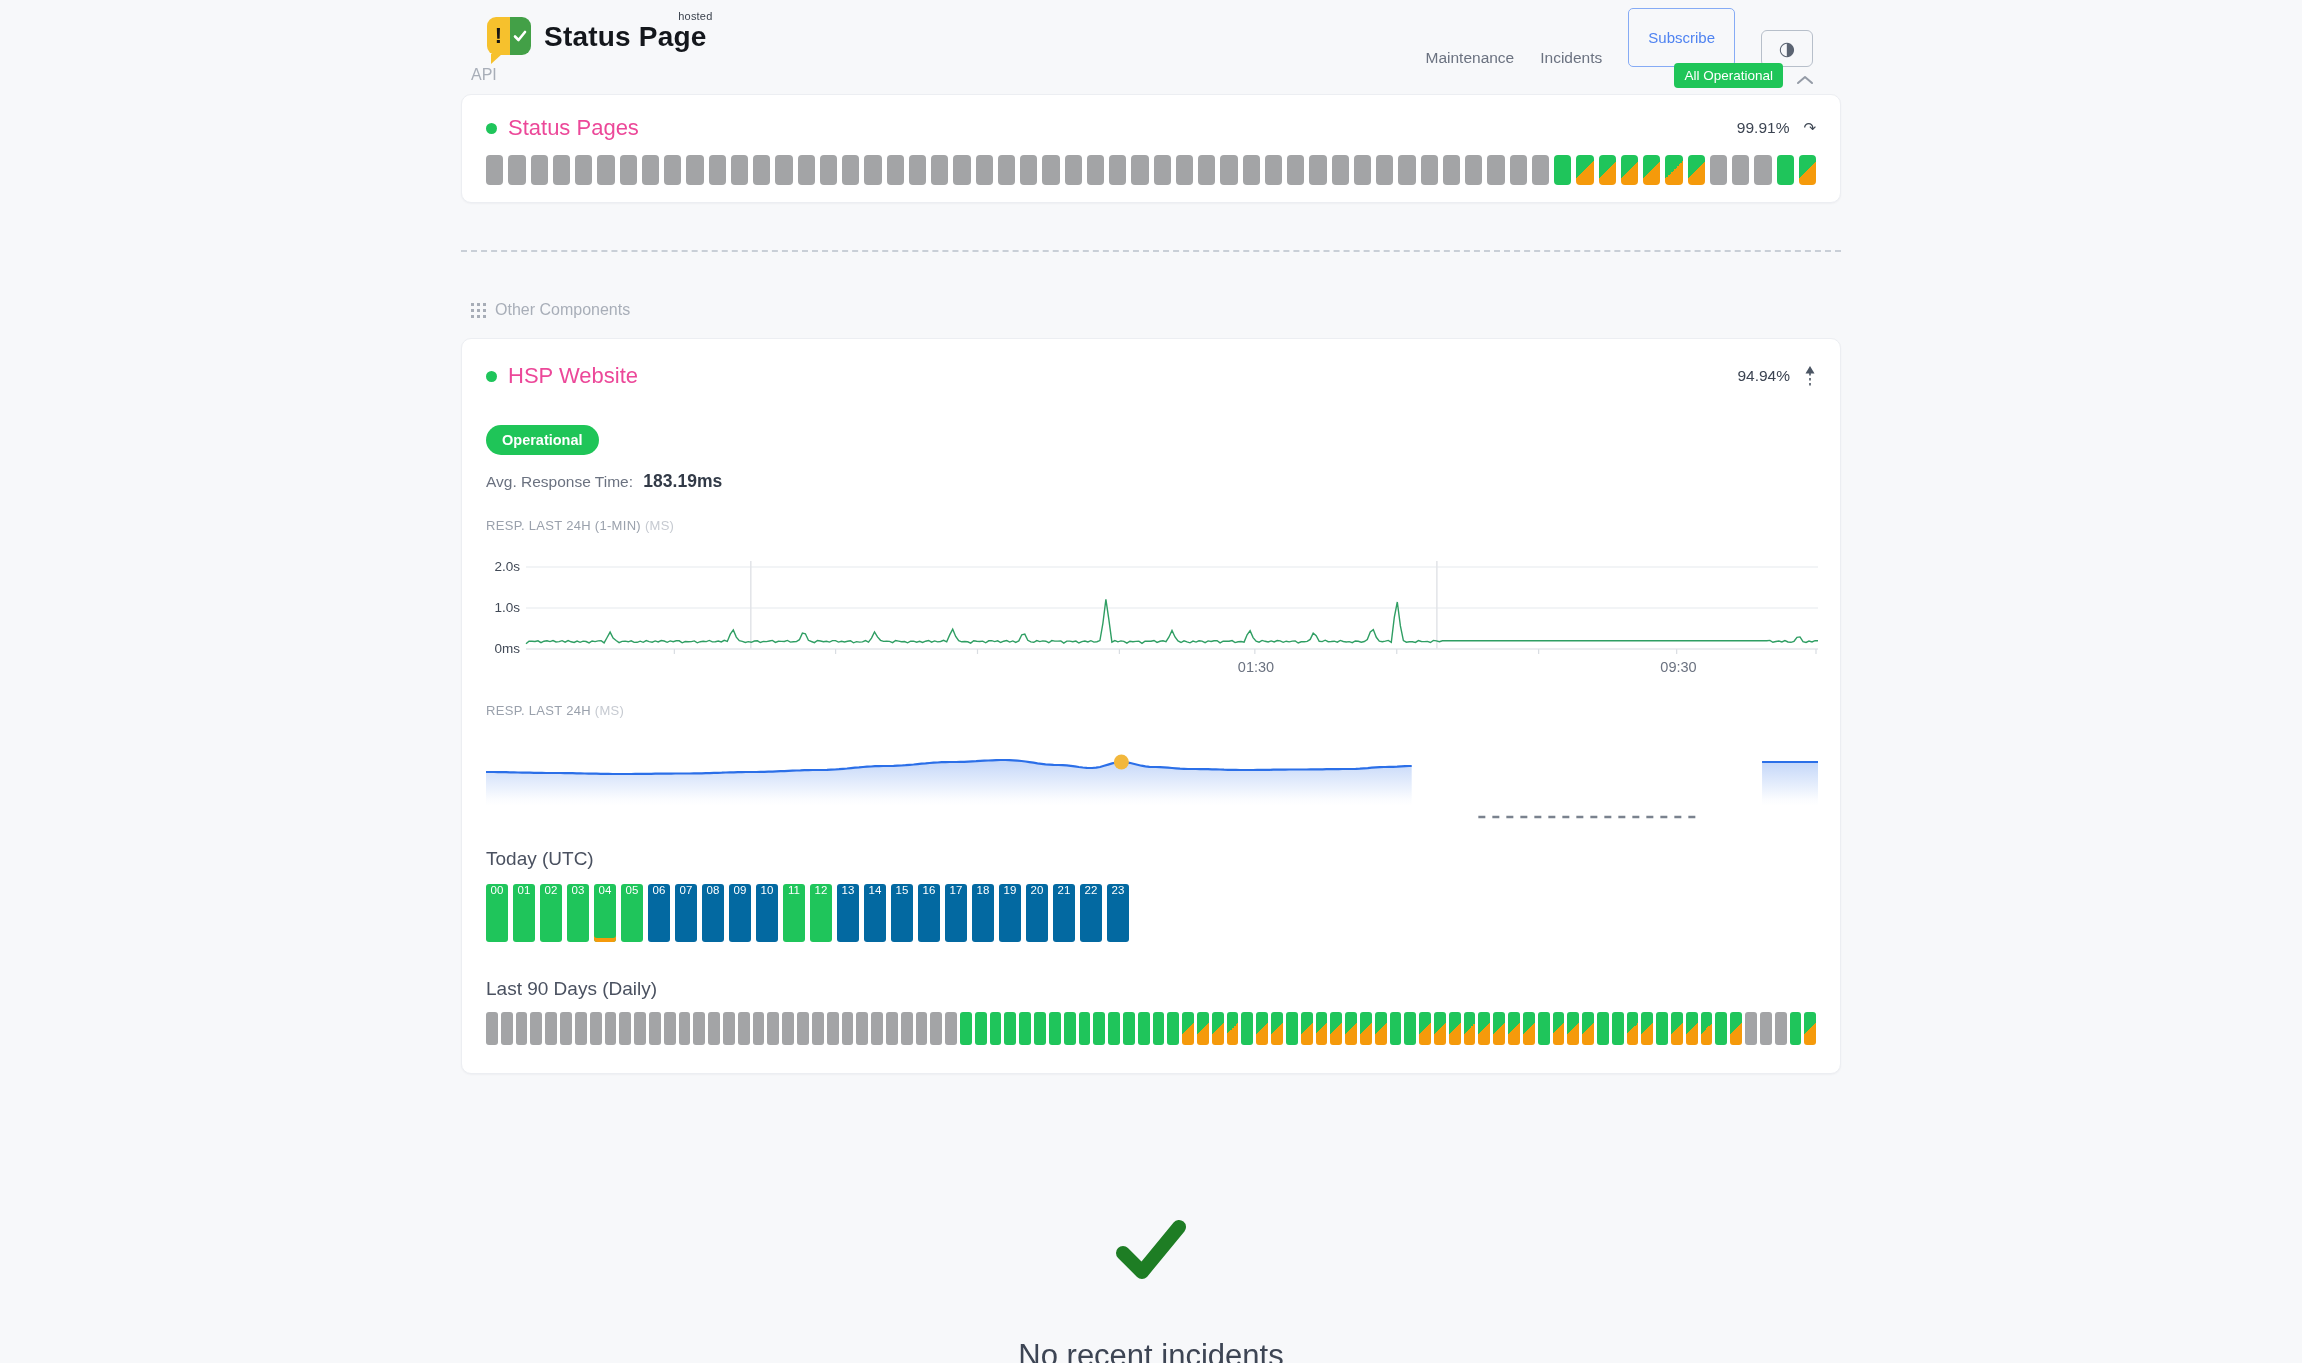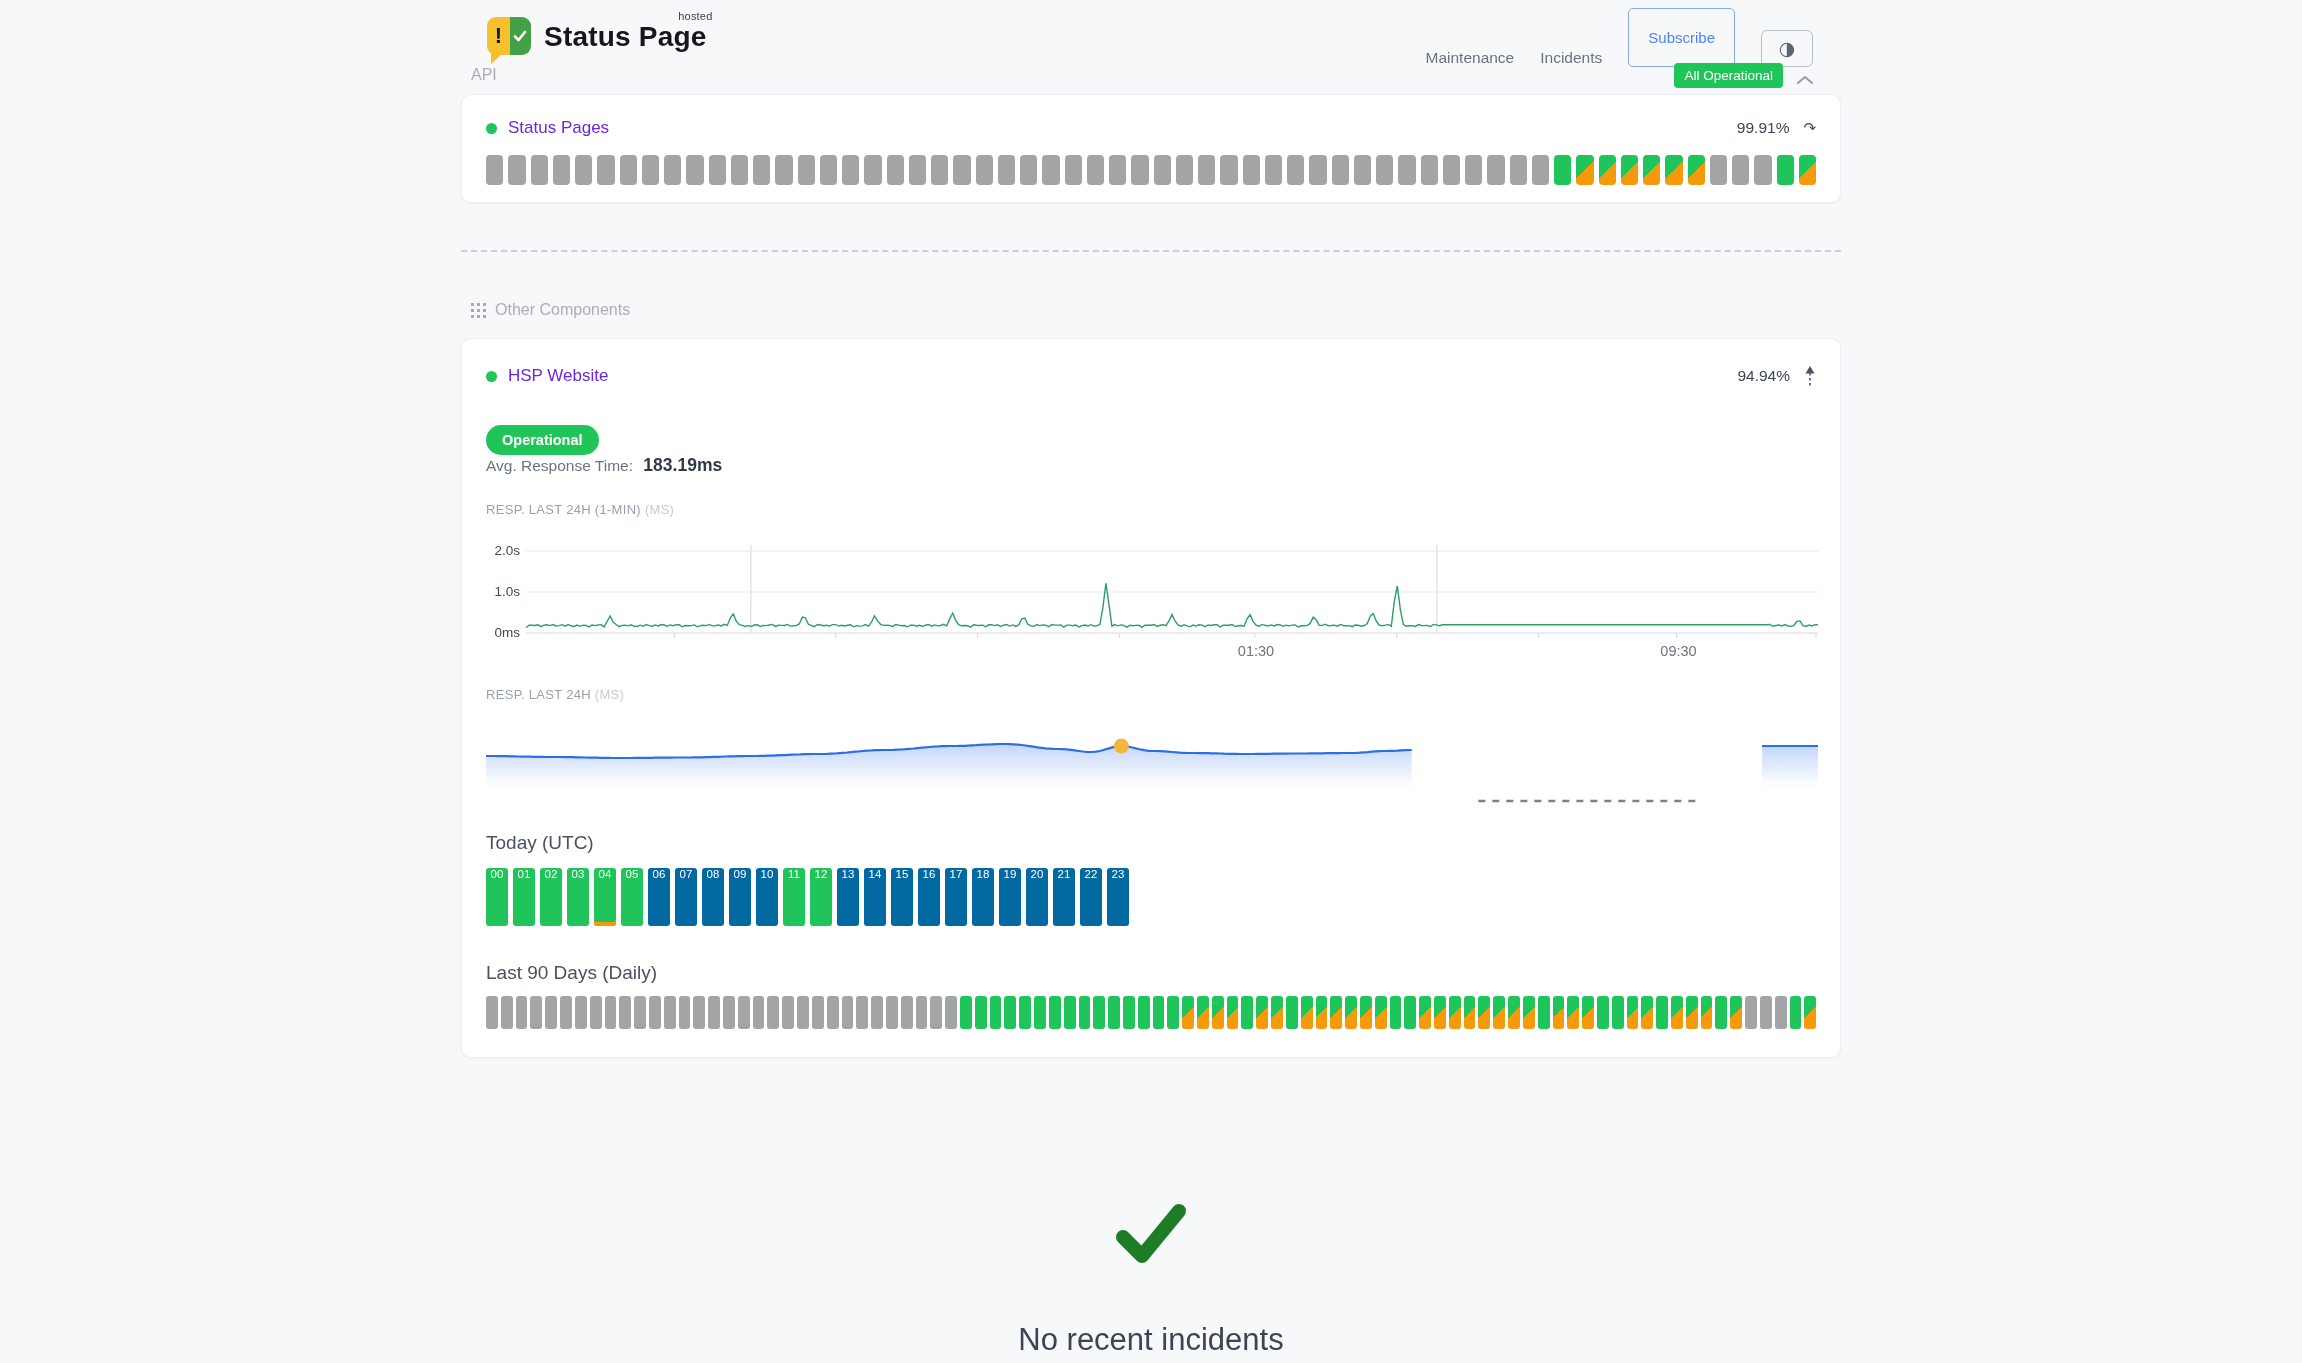--- a/index.html
+++ b/index.html
@@ -37,21 +37,21 @@
   .badge-all-op { background:#1fc558; color:#fff; font-size:13.5px; padding:5px 10px; border-radius:4px; }
   .chev-btn { background:none; border:none; cursor:pointer; padding:2px; }
 
   
   .card { background:#fff; border:1px solid #eceef2; border-radius:10px;
           box-shadow:0 1px 2px rgba(16,24,40,.04); }
   .card1 { padding:22px 24px 17px 24px; margin-top:4px; }
   .comp-row { display:flex; justify-content:space-between; align-items:center; height:22px; }
   .comp-left { display:flex; align-items:center; gap:11px; }
   .dot { width:11px; height:11px; border-radius:50%; background:#1fc55b; }
-  .comp-name { font-size:17px; color:#6d28d9; }
+  .comp-name { font-size:22px; color:#ec4899; }
   .comp-right { display:flex; align-items:center; gap:14px; }
   .uptime-pct { font-size:15.5px; color:#3c4452; }
   .refresh { font-family:"DejaVu Sans",sans-serif; font-size:15px; color:#3f4754; background:none;
              border:none; cursor:pointer; }
 
   
   .bar-row { display:flex; gap:5px; margin-top:16px; }
   .bar-row .blk { flex:1; height:30px; border-radius:4px; }
   .blk-na  { background:#a3a4a6; }
   .blk-up  { background:#1fc55b; }
@@ -67,21 +67,21 @@
   .days-row { display:flex; gap:3px; margin-top:12px; }
   .days-row .blk { flex:1; height:33px; border-radius:3px; }
 
   
   .dashed-sep { border-top:2px dashed #c9cfd7; margin:47px 0 43px 0; }
 
   
   .card2 { padding:26px 24px 28px 24px; margin-top:13px; }
   .badge-op { display:inline-block; background:#1fc558; color:#fff; font-size:14.5px; font-weight:700;
               padding:7px 16px; border-radius:15px; margin-top:38px; }
-  .avg-row { margin-top:0; font-size:15.5px; color:#6b7280; }
+  .avg-row { margin-top:16px; font-size:15.5px; color:#6b7280; }
   .avg-val { font-size:17.5px; font-weight:700; color:#323a47; margin-left:6px; }
   .sec-label { margin-top:26px; font-size:13px; color:#9aa1ac; letter-spacing:.3px; }
   .sec-unit { color:#c6cad1; }
   .chart1-wrap { margin-top:26px; }
   .chart2-wrap { margin-top:22px; }
   .sub-title { margin-top:26px; font-size:19px; color:#4a5160; }
   .sub-title2 { margin-top:36px; font-size:19px; color:#4a5160; }
 
   
   .footer { margin-top:132px; text-align:center; }

